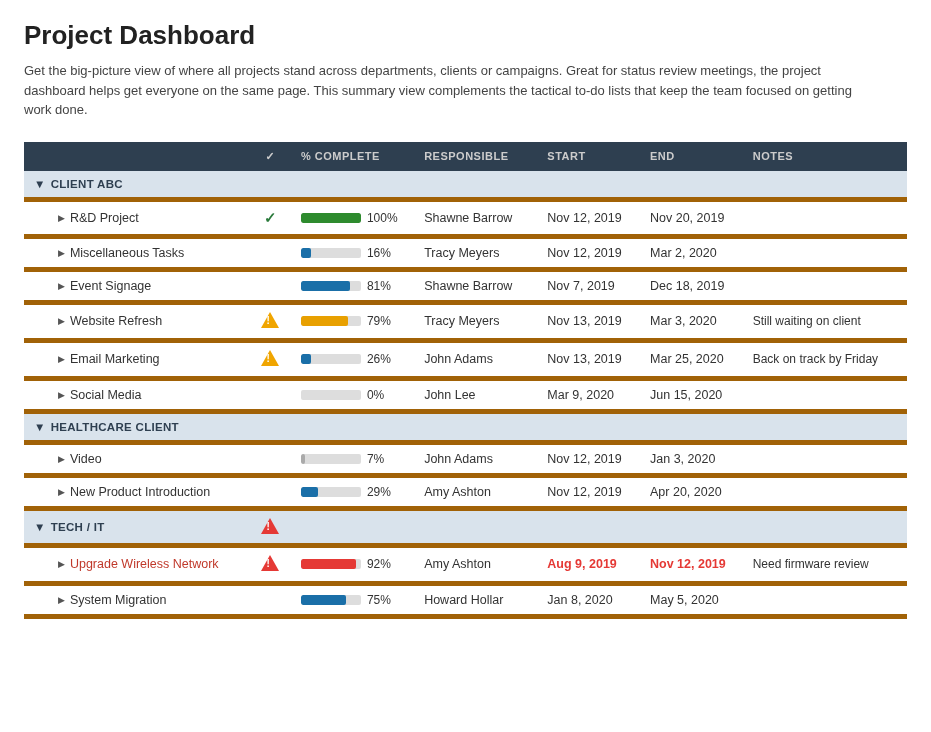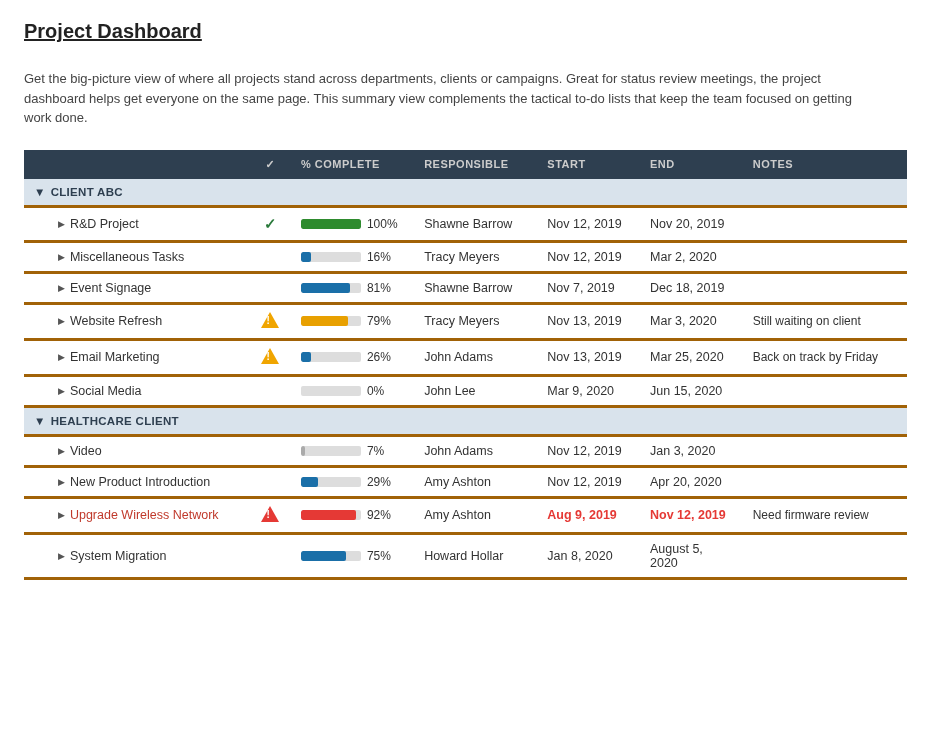--- a/index.html
+++ b/index.html
@@ -4,25 +4,24 @@
   <style>
     * { box-sizing: border-box; margin: 0; padding: 0; }
     body {
       font-family: Arial, Helvetica, sans-serif;
       background: #fff;
       color: #333;
       padding: 20px 24px;
       font-size: 13px;
     }
     h1 {
-      font-size: 20px;
+      font-size: 26px;
       font-weight: 700;
       color: #222;
-      margin-bottom: 26px;
-      text-decoration: underline;
+      margin-bottom: 10px;
     }
     .intro {
       font-size: 13px;
       color: #444;
       line-height: 1.5;
       margin-bottom: 22px;
       max-width: 840px;
     }
     table {
       width: 100%;
@@ -36,21 +35,21 @@
     }
     thead th {
       padding: 8px 10px;
       font-weight: 600;
       font-size: 11px;
       letter-spacing: 0.5px;
       text-transform: uppercase;
     }
     thead th.center { text-align: center; }
     tbody tr {
-      border-bottom: 3px solid #a16207;
+      border-bottom: 5px solid #a16207;
     }
     tbody tr.group-header {
       background: #d9e3ec;
     }
     tbody tr.group-header td {
       padding: 7px 10px;
       font-weight: 700;
       font-size: 11.5px;
       color: #2e3f50;
       letter-spacing: 0.3px;
@@ -354,20 +353,29 @@
           <div class="progress-fill blue" style="width:29%"></div>
         </div>
         <span class="pct-label">29%</span>
       </div>
     </td>
       <td>Amy Ashton</td>
       <td style="">Nov 12, 2019</td>
       <td style="">Apr 20, 2020</td>
       <td class="notes-text"></td>
     </tr>
+      <tr class="group-header">
+    <td><span style="margin-right:5px; cursor:pointer;">▼</span><span>TECH / IT</span></td>
+    <td class="check-col"><span class="warning-triangle-red"></span></td>
+    <td></td>
+    <td></td>
+    <td></td>
+    <td></td>
+    <td></td>
+  </tr>
       <tr class="data-row">
       <td>
       <div class="project-name indent">
         <span class="arrow">▶</span>
         <span class="text-link-red" style="cursor:pointer;">Upgrade Wireless Network</span>
       </div>
     </td>
       <td class="check-col"><span class="warning-triangle-red"></span></td>
       <td>
       <div class="progress-bar-container">
@@ -393,17 +401,17 @@
       <td>
       <div class="progress-bar-container">
         <div class="progress-bar">
           <div class="progress-fill blue" style="width:75%"></div>
         </div>
         <span class="pct-label">75%</span>
       </div>
     </td>
       <td>Howard Hollar</td>
       <td style="">Jan 8, 2020</td>
-      <td style="">August 5, 2020</td>
+      <td style="">May 5, 2020</td>
       <td class="notes-text"></td>
     </tr>
     </tbody>
 </table>
 
 </body></html>

